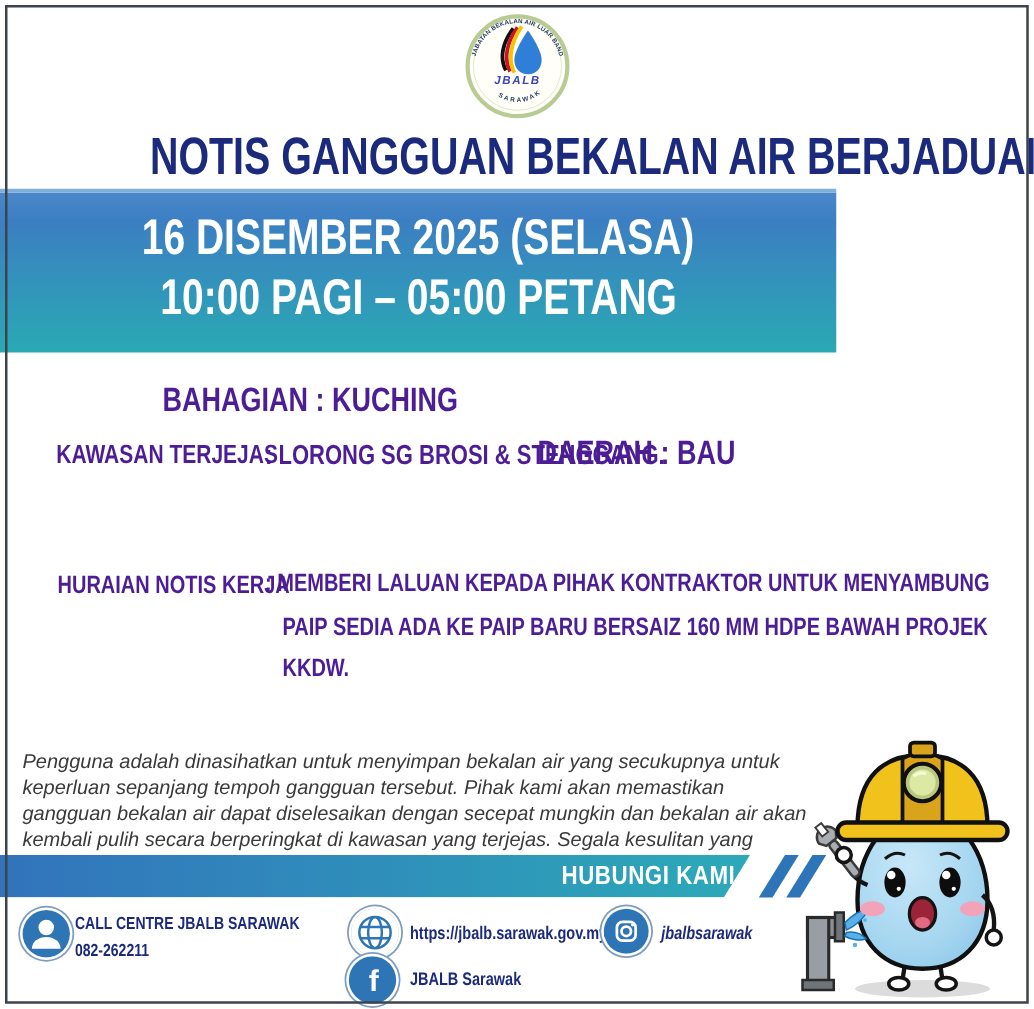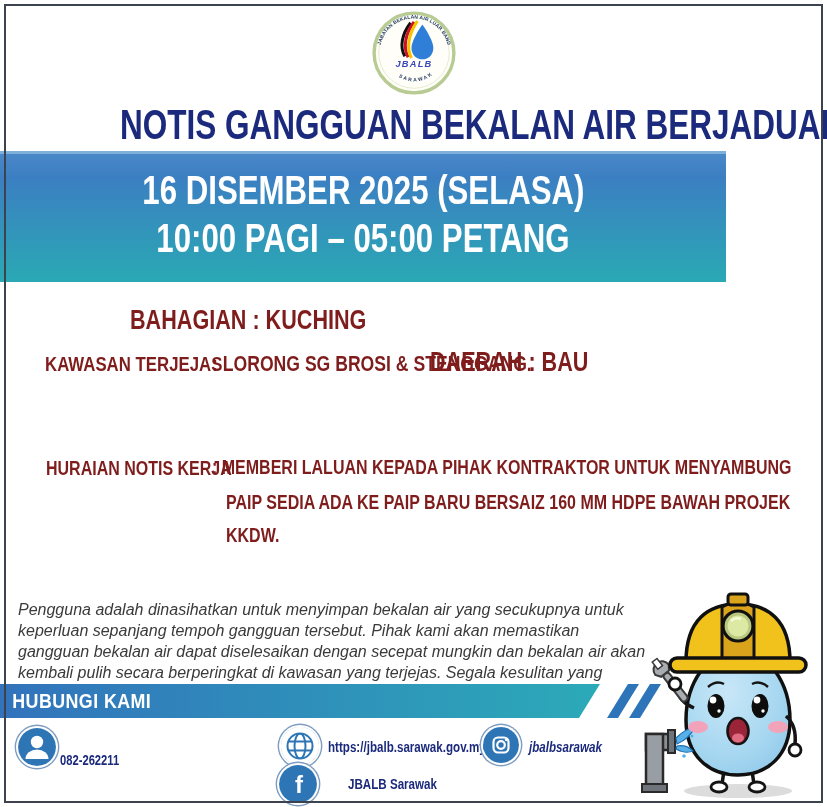--- a/index.html
+++ b/index.html
@@ -2,30 +2,30 @@
 <html><head>
 <meta charset="utf-8">
 <style>
   html,body { margin:0; padding:0; background:#ffffff; }
   .poster {
     position:relative; width:827px; height:807px; background:#ffffff;
     font-family:"Liberation Sans", sans-serif; overflow:hidden;
   }
   .frame { position:absolute; inset:4px; border:2px solid #3c434f; pointer-events:none; z-index:30; }
   .abs { position:absolute; }
-  .navy { color:#7f1d1d; }
+  .navy { color:#4c1d95; }
   .b { font-weight:bold; }
   .cxl { display:inline-block; transform:scaleX(0.8); transform-origin:left center; white-space:nowrap; }
   .cxc { display:inline-block; transform-origin:center center; white-space:nowrap; }
 
   .title-wrap { left:0; right:0; top:101px; text-align:center; }
   .title-text { font-size:42px; font-weight:bold; color:#1b2a7c; transform:scaleX(0.75); letter-spacing:0; }
 
   .banner {
-    left:0; top:151px; width:726px; height:131px;
+    left:0; top:151px; width:669px; height:131px;
     background:linear-gradient(180deg,#4a87c9 0%, #3b7fc2 18%, #2aa9b4 100%);
     border-top:3px solid #7fb0da;
     display:flex; flex-direction:column; align-items:center; justify-content:flex-start;
     padding-top:12px; box-sizing:border-box; z-index:5;
   }
   .banner-line { color:#ffffff; font-weight:bold; font-size:40px; line-height:48px; transform:scaleX(0.78); }
 
   .lbl-lg { font-size:27px; }
   .lbl-md { font-size:21px; }
   .lbl-val { font-size:22px; }
@@ -33,21 +33,21 @@
 
   .advisory {
     left:18px; top:599px; width:628px;
     font-style:italic; font-size:16px; line-height:21px; color:#3a3a3a;
   }
 
   .hubungi-bar {
     left:0; top:684px; width:600px; height:34px;
     background:linear-gradient(90deg,#3273bc 0%, #2caab8 100%);
     clip-path:polygon(0 0, 100% 0, calc(100% - 21px) 100%, 0 100%);
-    text-align:left; line-height:34px; z-index:6;
+    text-align:right; line-height:34px; z-index:6;
   }
   .hubungi-text { color:#fff; font-weight:bold; font-size:21px; transform:scaleX(0.85); letter-spacing:0.5px; }
   .slash { position:absolute; top:684px; height:34px; width:11px; background:#2e74b8;
            transform:skewX(-31.7deg); transform-origin:left bottom; z-index:6; }
 
   .cicon { position:absolute; border-radius:50%; box-shadow:0 0 0 2px #ffffff, 0 0 0 3.4px #7d9cc0; }
   .ctext { position:absolute; color:#1b2a7c; font-weight:bold; }
   .ft-sm { font-size:14px; line-height:15px; }
   .ft-md { font-size:14.5px; }
 </style>
@@ -122,20 +122,23 @@
     <span class="hubungi-text cxc">HUBUNGI KAMI</span>
   </div>
   <div class="slash" style="left:607px;"></div>
   <div class="slash" style="left:629px;"></div>
 
   <svg class="cicon" style="left:18px; top:728px;" width="38" height="38" viewBox="0 0 38 38">
     <circle cx="19" cy="19" r="19" fill="#2e75b6"></circle>
     <circle cx="19" cy="14" r="6.2" fill="#ffffff"></circle>
     <path d="M7.5,31 a11.5,9.5 0 0 1 23,0 z" fill="#ffffff"></path>
   </svg>
+  <div class="ctext ft-sm" style="left:60px; top:731px;">
+    <span class="cxl">CALL CENTRE JBALB SARAWAK</span>
+  </div>
   <div class="ctext ft-sm" style="left:60px; top:753px;">
     <span class="cxl">082-262211</span>
   </div>
 
   <svg class="cicon" style="left:281px; top:727px;" width="38" height="38" viewBox="0 0 38 38">
     <circle cx="19" cy="19" r="19" fill="#ffffff"></circle>
     <defs>
         <clipPath id="gclip">
           <circle cx="19" cy="19" r="12.5"></circle>
         </clipPath>
@@ -159,21 +162,21 @@
     <circle cx="23.2" cy="12.8" r="1.4" fill="#ffffff"></circle>
   </svg>
   <div class="ctext ft-md" style="left:529px; top:739px;font-style:italic;">
     <span class="cxl">jbalbsarawak</span>
   </div>
 
   <svg class="cicon" style="left:279px; top:765px;" width="38" height="38" viewBox="0 0 38 38">
     <circle cx="19" cy="19" r="19" fill="#2e75b6"></circle>
     <text x="20" y="28" text-anchor="middle" font-size="24" font-weight="bold" font-family="Liberation Sans, sans-serif" fill="#ffffff">f</text>
   </svg>
-  <div class="ctext ft-md" style="left:348px; top:776px;text-decoration:underline;">
+  <div class="ctext ft-md" style="left:328px; top:776px;text-decoration:underline;">
     <span class="cxl">JBALB Sarawak</span>
   </div>
 
   <svg class="abs" style="left:636px; top:588px;" width="186" height="216" viewBox="0 0 186 216">
     <defs>
       <radialGradient id="bodyG" cx="40%" cy="35%" r="80%">
         <stop offset="0%" stop-color="#c8e7f8"></stop>
         <stop offset="65%" stop-color="#a5d6f0"></stop>
         <stop offset="100%" stop-color="#8cc6e8"></stop>
       </radialGradient>

